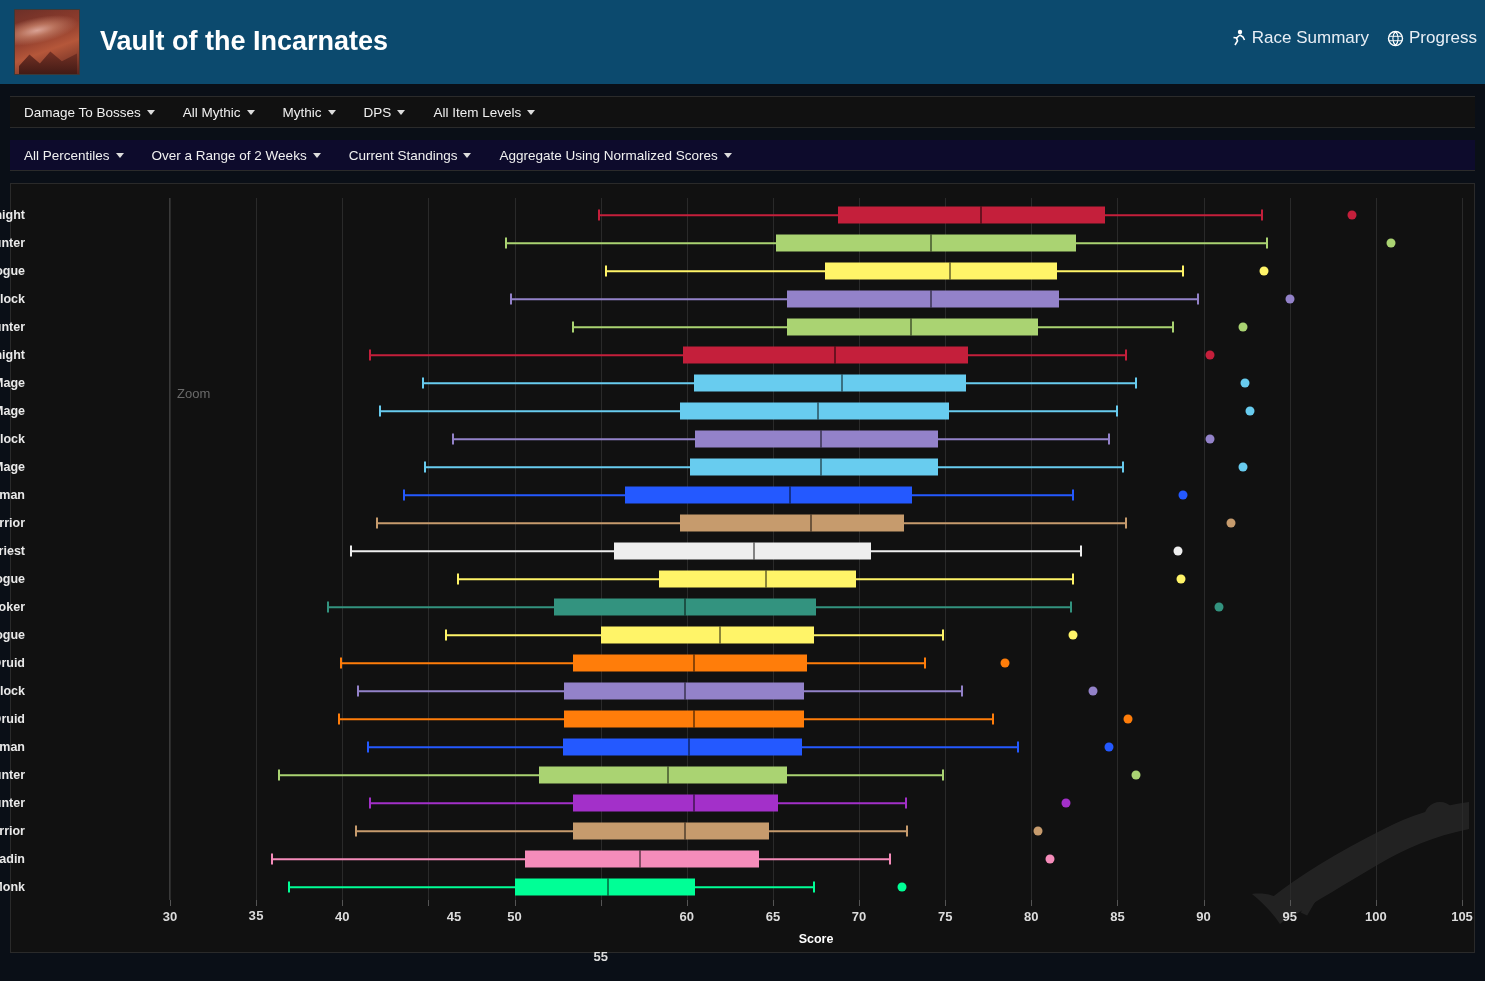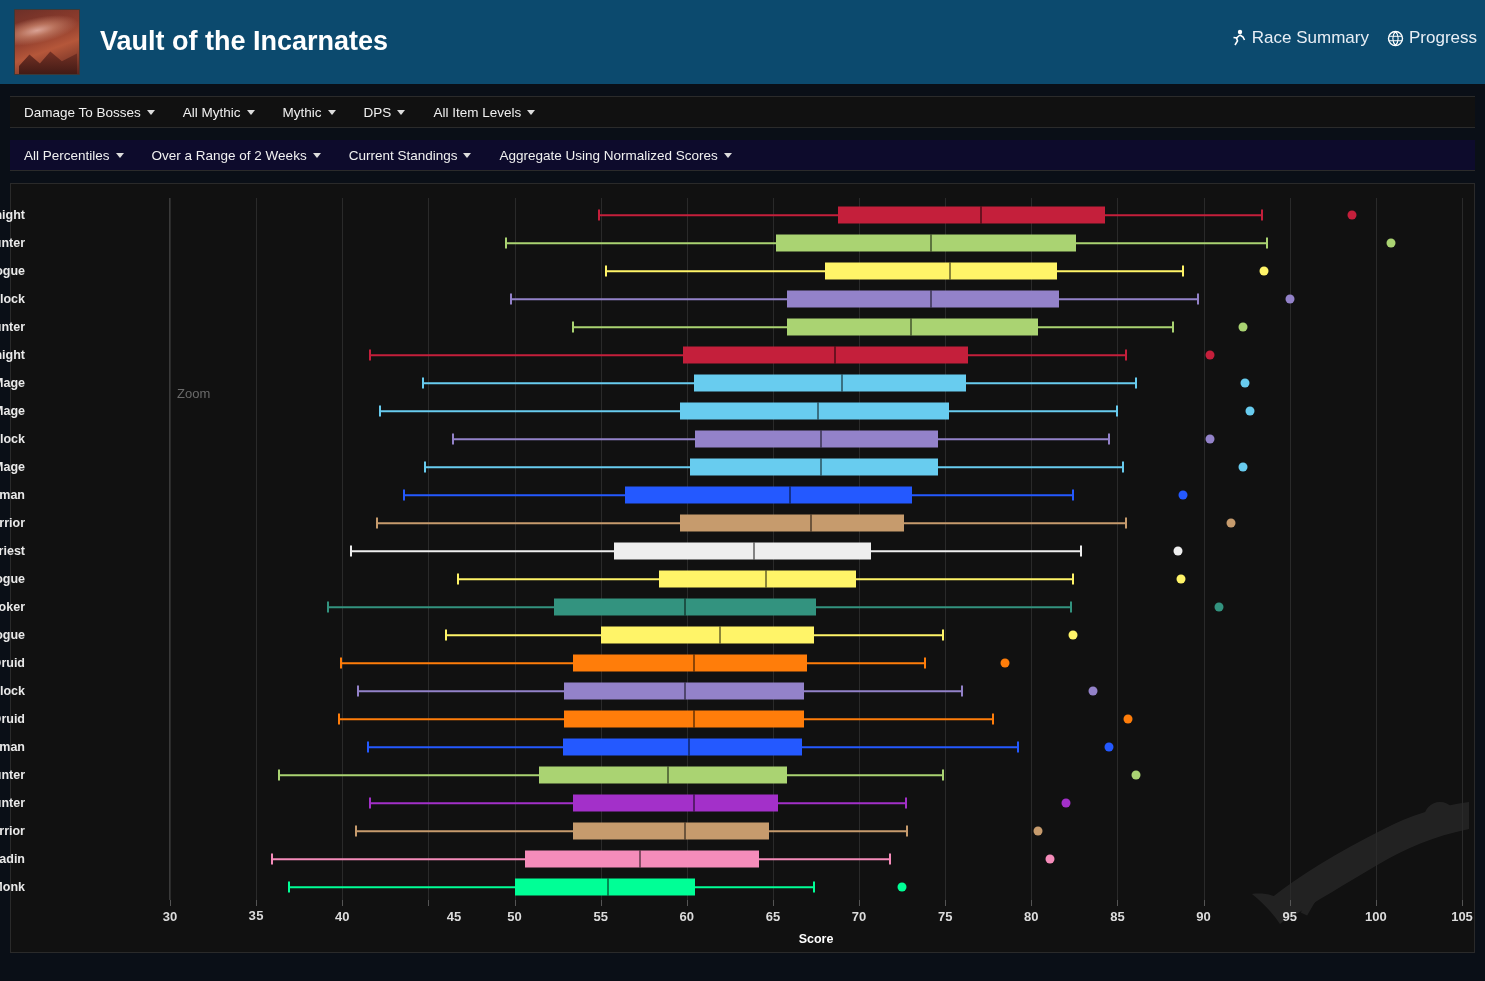--- a/index.html
+++ b/index.html
@@ -151,21 +151,21 @@
         <div class="tickmark" style="left: 331.267px; top: 716px;"></div>
         <div class="ticklabel" style="left: 331.267px; top: 725px;">40</div>
         <div class="gridline" style="left: 417.4px; top: 14px; height: 702px;"></div>
         <div class="tickmark" style="left: 417.4px; top: 716px;"></div>
         <div class="ticklabel" style="left: 407px; top: 725px; margin-left: 36px;">45</div>
         <div class="gridline" style="left: 503.533px; top: 14px; height: 702px;"></div>
         <div class="tickmark" style="left: 503.533px; top: 716px;"></div>
         <div class="ticklabel" style="left: 503.533px; top: 725px;">50</div>
         <div class="gridline" style="left: 589.667px; top: 14px; height: 702px;"></div>
         <div class="tickmark" style="left: 589.667px; top: 716px;"></div>
-        <div class="ticklabel" style="left: 589.667px; top: 725px;">55</div>
+        <div class="ticklabel" style="left: 589.667px; top: 765px;">55</div>
         <div class="gridline" style="left: 675.8px; top: 14px; height: 702px;"></div>
         <div class="tickmark" style="left: 675.8px; top: 716px;"></div>
         <div class="ticklabel" style="left: 675.8px; top: 725px;">60</div>
         <div class="gridline" style="left: 761.933px; top: 14px; height: 702px;"></div>
         <div class="tickmark" style="left: 761.933px; top: 716px;"></div>
         <div class="ticklabel" style="left: 761.933px; top: 725px;">65</div>
         <div class="gridline" style="left: 848.067px; top: 14px; height: 702px;"></div>
         <div class="tickmark" style="left: 848.067px; top: 716px;"></div>
         <div class="ticklabel" style="left: 848.067px; top: 725px;">70</div>
         <div class="gridline" style="left: 934.2px; top: 14px; height: 702px;"></div>

